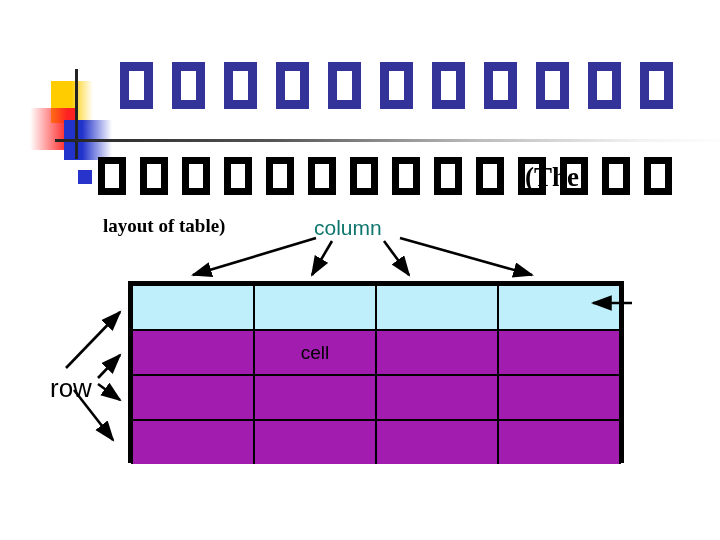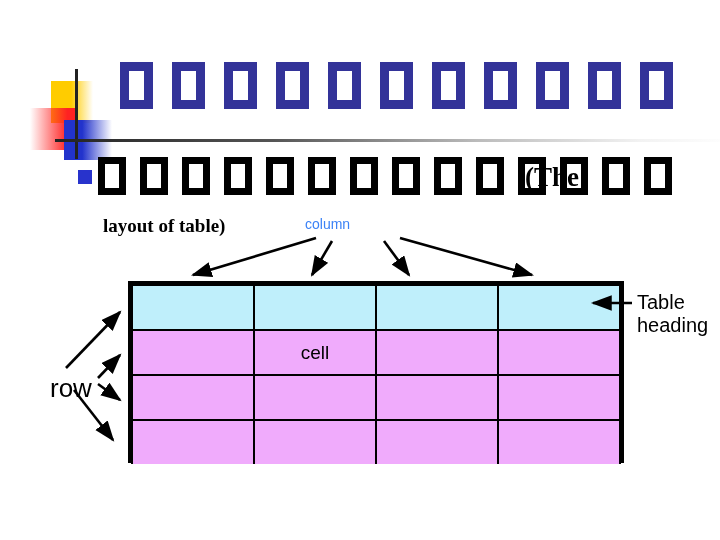--- a/index.html
+++ b/index.html
@@ -81,23 +81,23 @@
   }
 
   
   #label-layout {
     position: absolute; left: 83px; top: 215px;
     font-family: "Liberation Serif", serif;
     font-size: 19px; font-weight: bold; color: #000000;
     white-space: nowrap;
   }
   #label-column {
-    position: absolute; left: 285px; top: 216px;
-    font-family: "Liberation Sans", sans-serif;
-    font-size: 14px; color: #3b82f6; white-space: nowrap;
+    position: absolute; left: 294px; top: 216px;
+    font-family: "Liberation Sans", sans-serif;
+    font-size: 21px; color: #0f766e; white-space: nowrap;
   }
   #label-row {
     position: absolute; left: 30px; top: 373px;
     font-family: "Liberation Sans", sans-serif;
     font-size: 26px; color: #000000; white-space: nowrap;
   }
   #label-table-heading {
     position: absolute; left: 617px; top: 291px;
     font-family: "Liberation Sans", sans-serif;
     font-size: 20px; line-height: 23px; color: #000000;
@@ -119,21 +119,21 @@
     table-layout: fixed;
   }
   #table-figure td {
     border: 2px solid #000000;
     padding: 0;
     text-align: center;
     vertical-align: middle;
     font-family: "Liberation Sans", sans-serif;
     font-size: 19px;
     color: #000000;
-    background: #f0abfc;
+    background: #a21caf;
   }
   #table-figure tr.heading-row td { background: #BFEFFB; }
   #table-figure tr { height: 45px; }
 
   
   #arrow-layer {
     position: absolute; left: 0; top: 0;
     width: 720px; height: 540px;
     pointer-events: none;
   }
@@ -181,22 +181,20 @@
       <span class="tofu"></span>
       <span class="tofu"></span>
       <span class="tofu"></span>
       <span class="tofu"></span>
     </div>
   <div id="the-overlay">(The</div>
 
   <div id="label-layout">layout of table)</div>
   <div id="label-column">column</div>
   <div id="label-row">row</div>
-  <div id="label-table-heading">Table
-heading</div>
 
   <div id="table-figure">
     <table>
       <tbody id="table-body">
           <tr class="heading-row">
             <td></td>
             <td></td>
             <td></td>
             <td></td>
           </tr>

